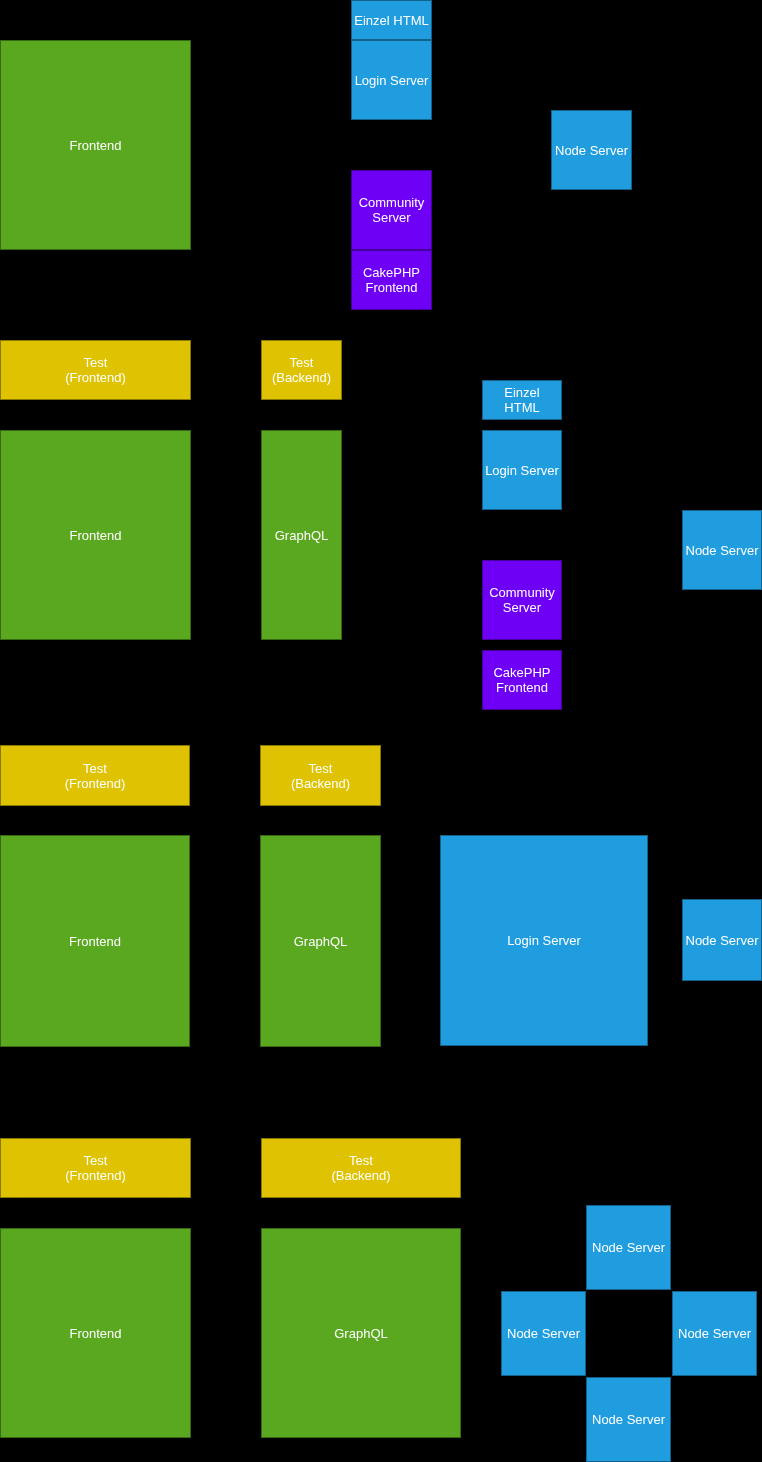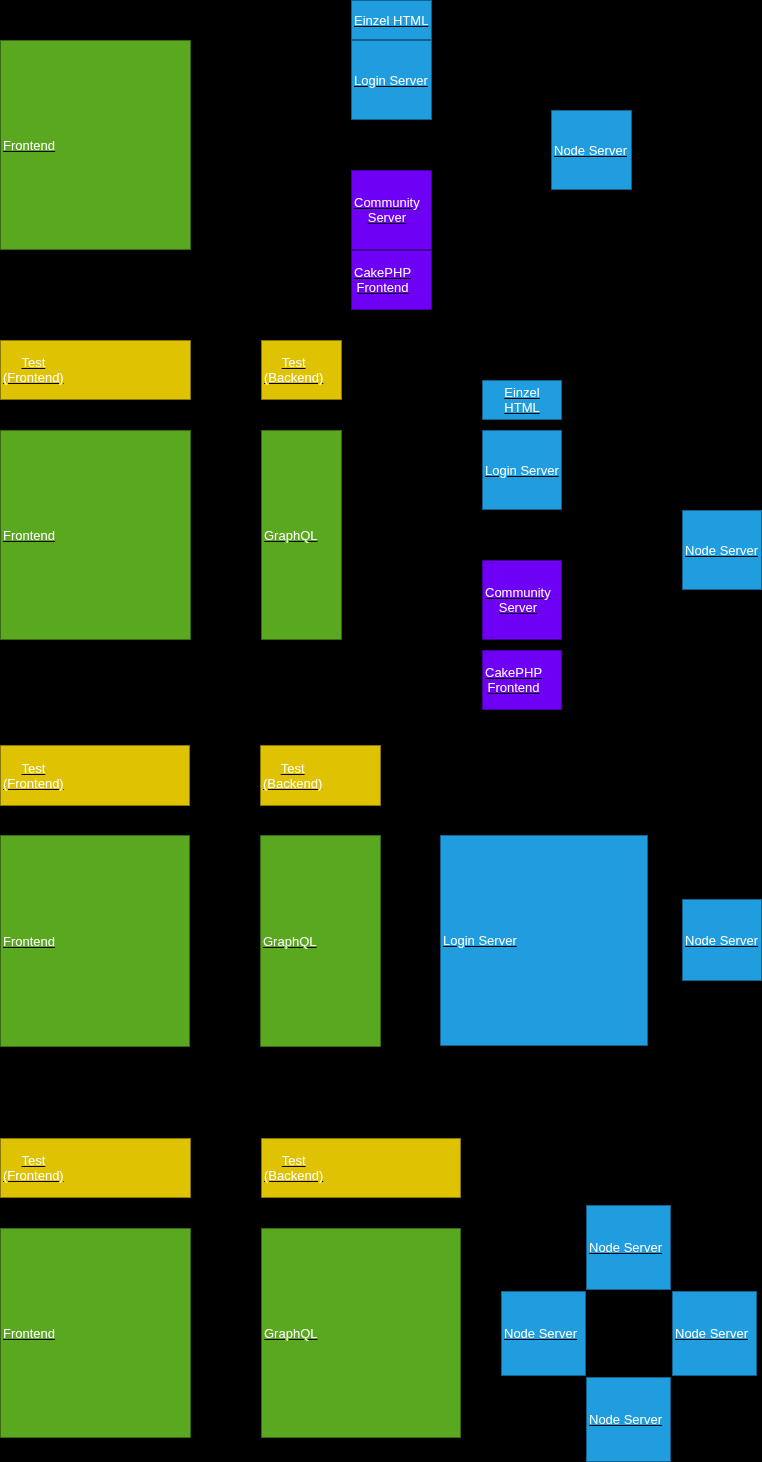--- a/index.html
+++ b/index.html
@@ -13,24 +13,23 @@
     height: 1462px;
     background: #000000;
     overflow: hidden;
     font-family: "Liberation Sans", sans-serif;
   }
   .box {
     position: absolute;
     box-sizing: border-box;
     display: flex;
     align-items: center;
-    justify-content: flex-start;
+    justify-content: center;
     text-align: center;
     border: 1px solid rgba(0,0,0,0.38);
-    text-decoration: underline;
   }
   .box .label {
     color: #FFFFFF;
     font-size: 13px;
     line-height: 15px;
     white-space: pre-line;
     padding: 0 2px;
   }
 </style>
 </head>

